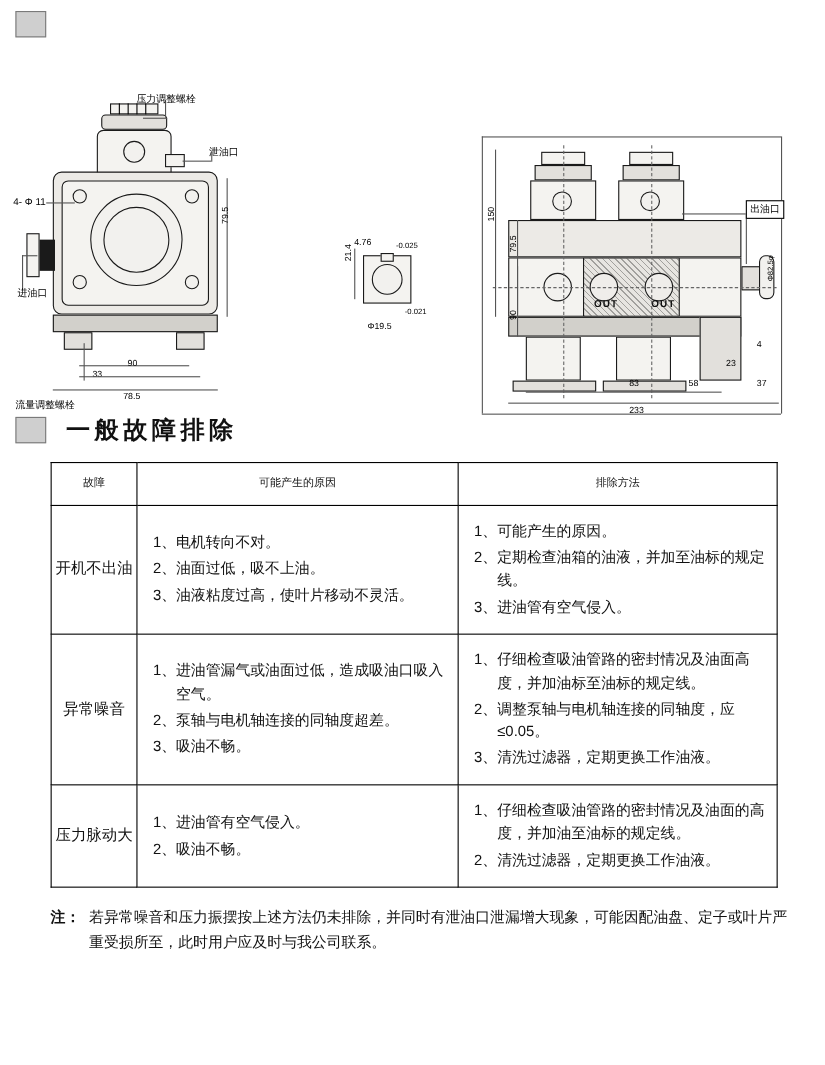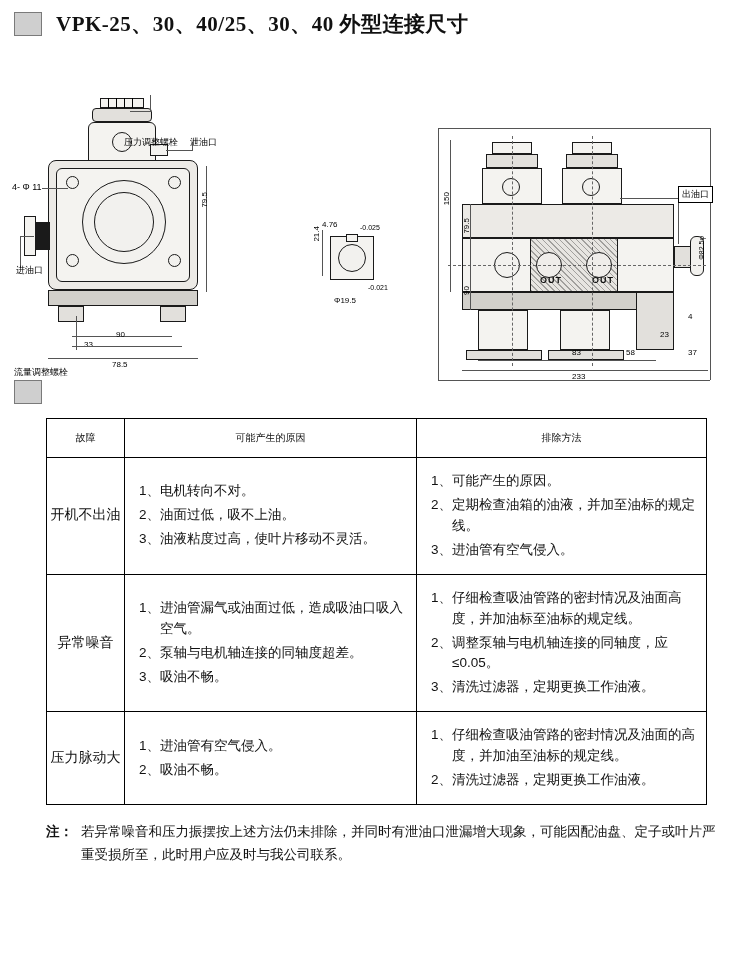--- a/index.html
+++ b/index.html
@@ -203,21 +203,20 @@
     flex: 0 0 auto;
     margin-right: 8px;
   }
   .note .body { flex: 1 1 auto; }
 </style>
 </head>
 <body>
 
 <div class="title-row">
   <div class="title-mark"></div>
-  <div class="title-text">VPK-25、30、40/25、30、40 外型连接尺寸</div>
 </div>
 
 <div class="drawing">
 
   <div class="part light" style="left:100px; top:58px; width:44px; height:10px;"></div>
   <div class="ln v" style="left:108px; top:58px; height:10px;"></div>
   <div class="ln v" style="left:116px; top:58px; height:10px;"></div>
   <div class="ln v" style="left:124px; top:58px; height:10px;"></div>
   <div class="ln v" style="left:132px; top:58px; height:10px;"></div>
 
@@ -252,21 +251,21 @@
   <div class="ln v thin" style="left:192px; top:102px; height:9px;"></div>
 
   <div class="ln h thin" style="left:60px; top:141px; width:0;"></div>
   <div class="ln h thin" style="left:42px; top:148px; width:26px;"></div>
 
   <div class="ln h thin" style="left:20px; top:196px; width:14px;"></div>
   <div class="ln v thin" style="left:20px; top:196px; height:32px;"></div>
 
   <div class="ln v thin" style="left:76px; top:276px; height:34px;"></div>
 
-  <div class="dwg-label" style="left:124px; top:48px;margin-top:48px;">压力调整螺栓</div>
+  <div class="dwg-label" style="left:124px; top:48px;">压力调整螺栓</div>
   <div class="dwg-label" style="left:190px; top:96px;">泄油口</div>
   <div class="dwg-label" style="left:12px; top:142px;">4- Φ 11</div>
   <div class="dwg-label" style="left:16px; top:224px;">进油口</div>
   <div class="dwg-label" style="left:14px; top:326px;">流量调整螺栓</div>
 
   <div class="ln v thin" style="left:206px; top:126px; height:126px;"></div>
   <div class="dim vert" style="left:200px; top:152px;">79.5</div>
 
   <div class="ln h thin" style="left:72px; top:296px; width:100px;"></div>
   <div class="dim" style="left:84px; top:300px;">33</div>
@@ -344,20 +343,21 @@
   <div class="dim" style="left:660px; top:290px;">23</div>
   <div class="dim" style="left:688px; top:272px;">4</div>
 
   <div class="ln h thin" style="left:620px; top:158px; width:58px;"></div>
   <div class="ln v thin" style="left:678px; top:158px; height:46px;"></div>
   <div class="dwg-label boxed" style="left:678px; top:146px;">出油口</div>
 </div>
 
 <div class="sec2">
   <div class="sec2-mark"></div>
+  <div class="sec2-text">一般故障排除</div>
 </div>
 
 <table class="fault">
   <colgroup>
     <col class="col-a">
       <col class="col-b">
       <col class="col-c">
   </colgroup>
   <thead>
     <tr>

